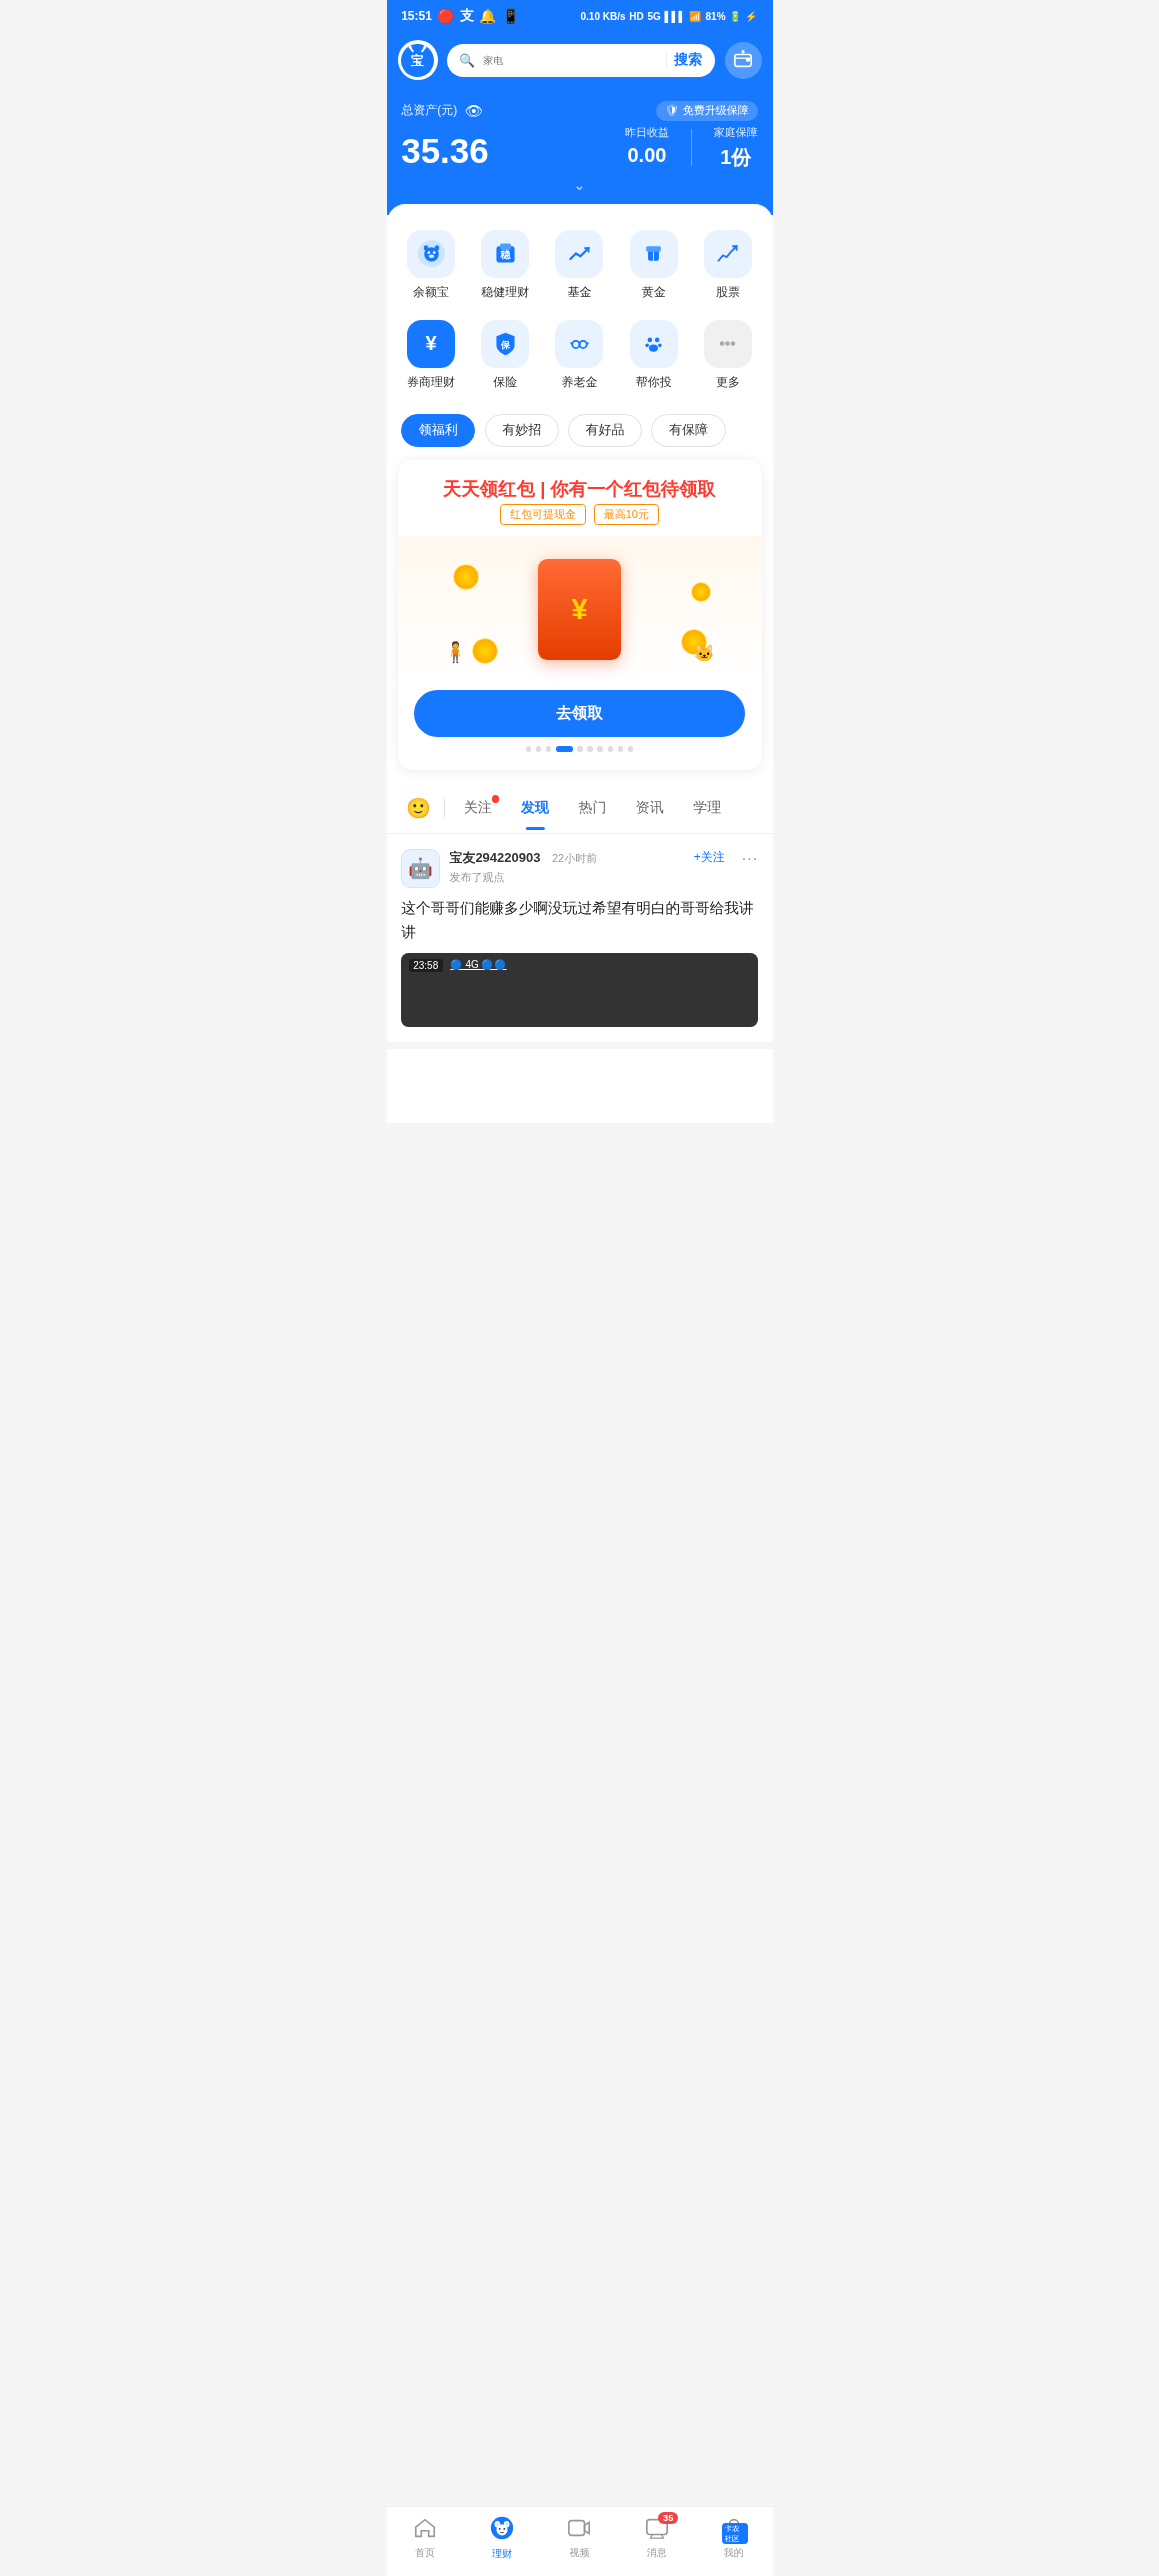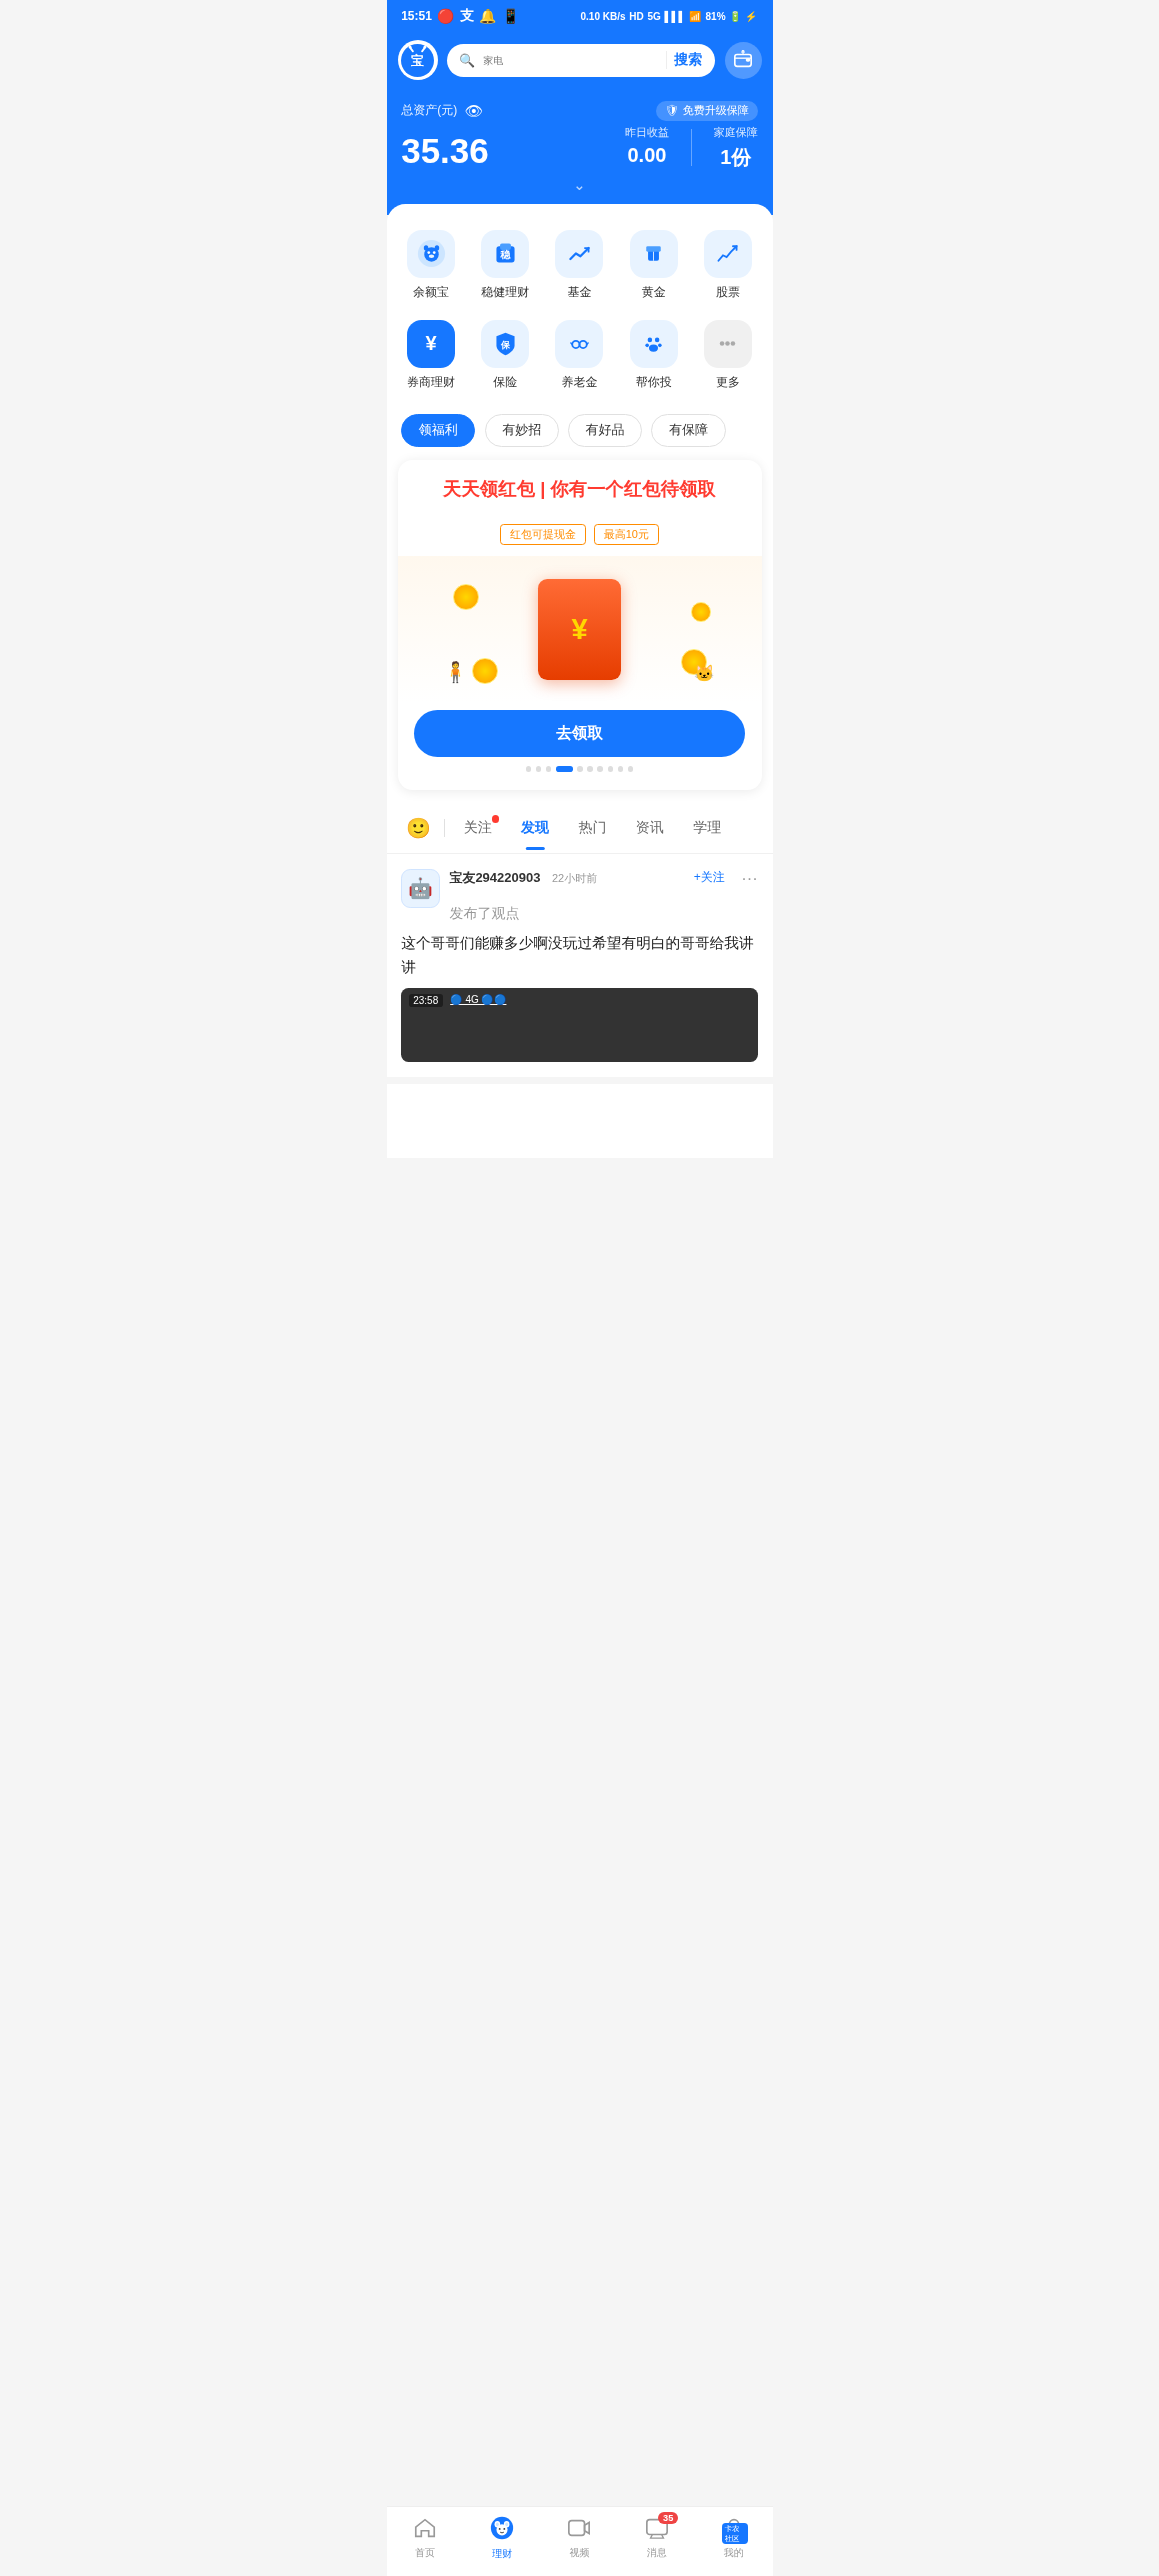--- a/index.html
+++ b/index.html
@@ -196,21 +196,21 @@
       padding-bottom: 14.7px;
     }
     .promo-header {
       padding: 16.6px 16.6px 0;
       text-align: center;
     }
     .promo-title {
       font-size: 18.4px;
       font-weight: 700;
       color: #222;
-      margin-bottom: 23px;
+      margin-bottom: 3px;
     }
     .promo-title span { color: #ff3b30; }
     .promo-badges {
       display: flex;
       justify-content: center;
       gap: 7.4px;
       margin-bottom: 11px;
     }
     .promo-badge {
       border: 1.4px solid #ff8c00;
@@ -363,21 +363,21 @@
       border-radius: 9.2px;
       background: #e8f3ff;
       display: flex; align-items: center; justify-content: center;
       font-size: 20px;
       flex-shrink: 0;
       border: 0.9px solid #d0e4ff;
     }
     .post-meta { flex: 1; }
     .post-username { font-size: 13px; font-weight: 600; color: #333; }
     .post-time { font-size: 11px; color: #999; margin-left: 7.4px; }
-    .post-action { font-size: 14px; color: #999; margin-top: 18px; }
+    .post-action { font-size: 11px; color: #999; margin-top: 3px; }
     .post-follow { color: #1677ff; font-size: 12px; margin-left: auto; cursor: pointer; }
     .post-more { font-size: 16.6px; color: #999; cursor: pointer; margin-left: 7.4px; }
     .post-content {
       font-size: 14.7px;
       color: #222;
       line-height: 1.6;
       margin-bottom: 9.2px;
     }
     .post-image-preview {
       height: 74px;

